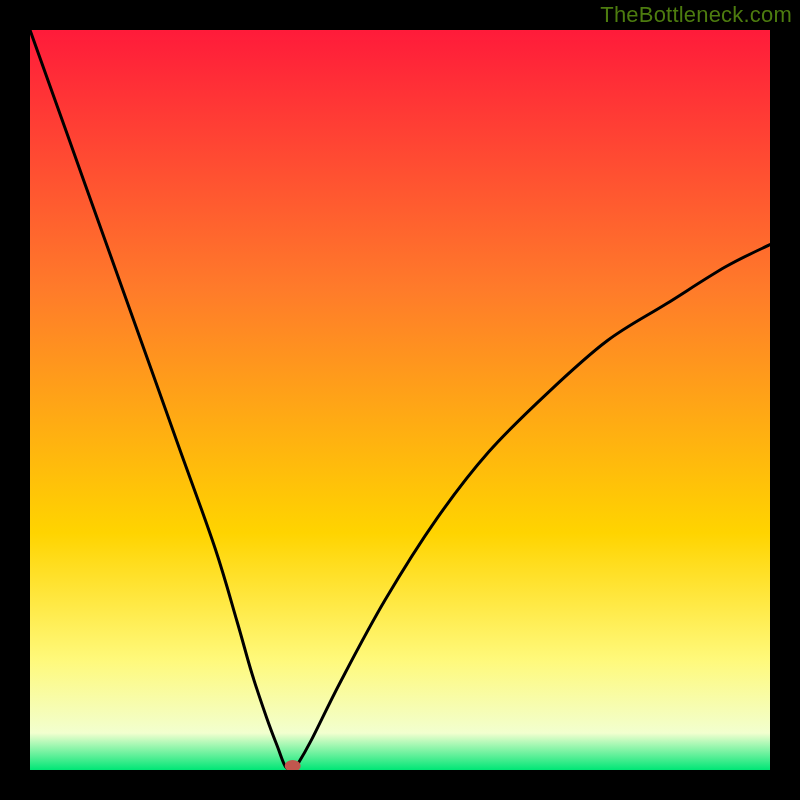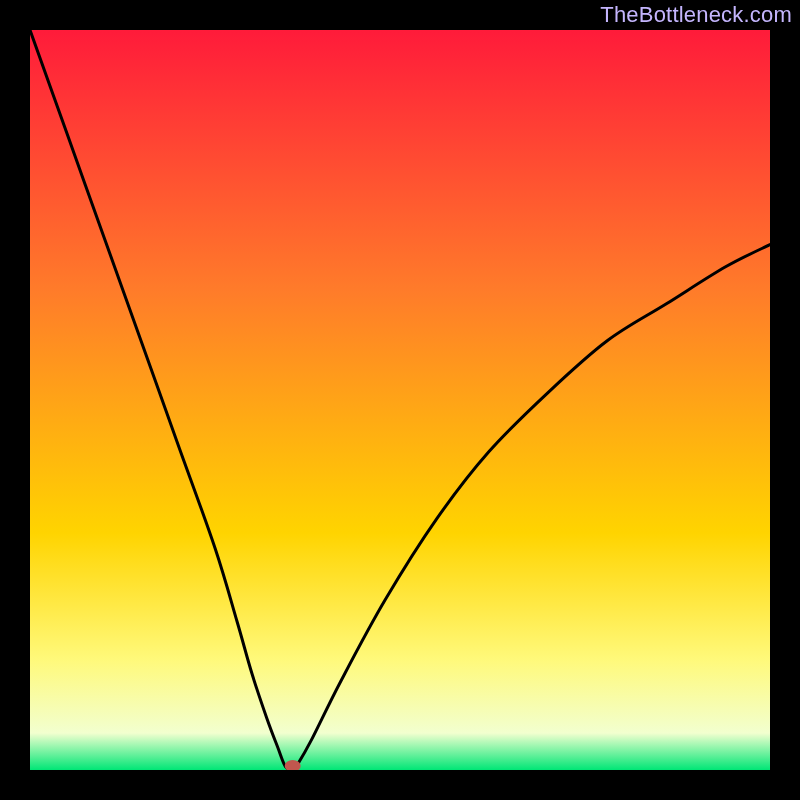--- a/index.html
+++ b/index.html
@@ -21,21 +21,21 @@
     position: absolute;
     left: 30px;
     top: 30px;
     width: 740px;
     height: 740px;
   }
   .watermark {
     position: absolute;
     top: 2px;
     right: 8px;
-    color: #c4b5fd;
+    color: #4d7c0f;
     font-size: 22px;
     font-weight: 500;
     letter-spacing: 0.2px;
     user-select: none;
   }
 </style>
 </head>
 <body>
 
 <div class="frame">

